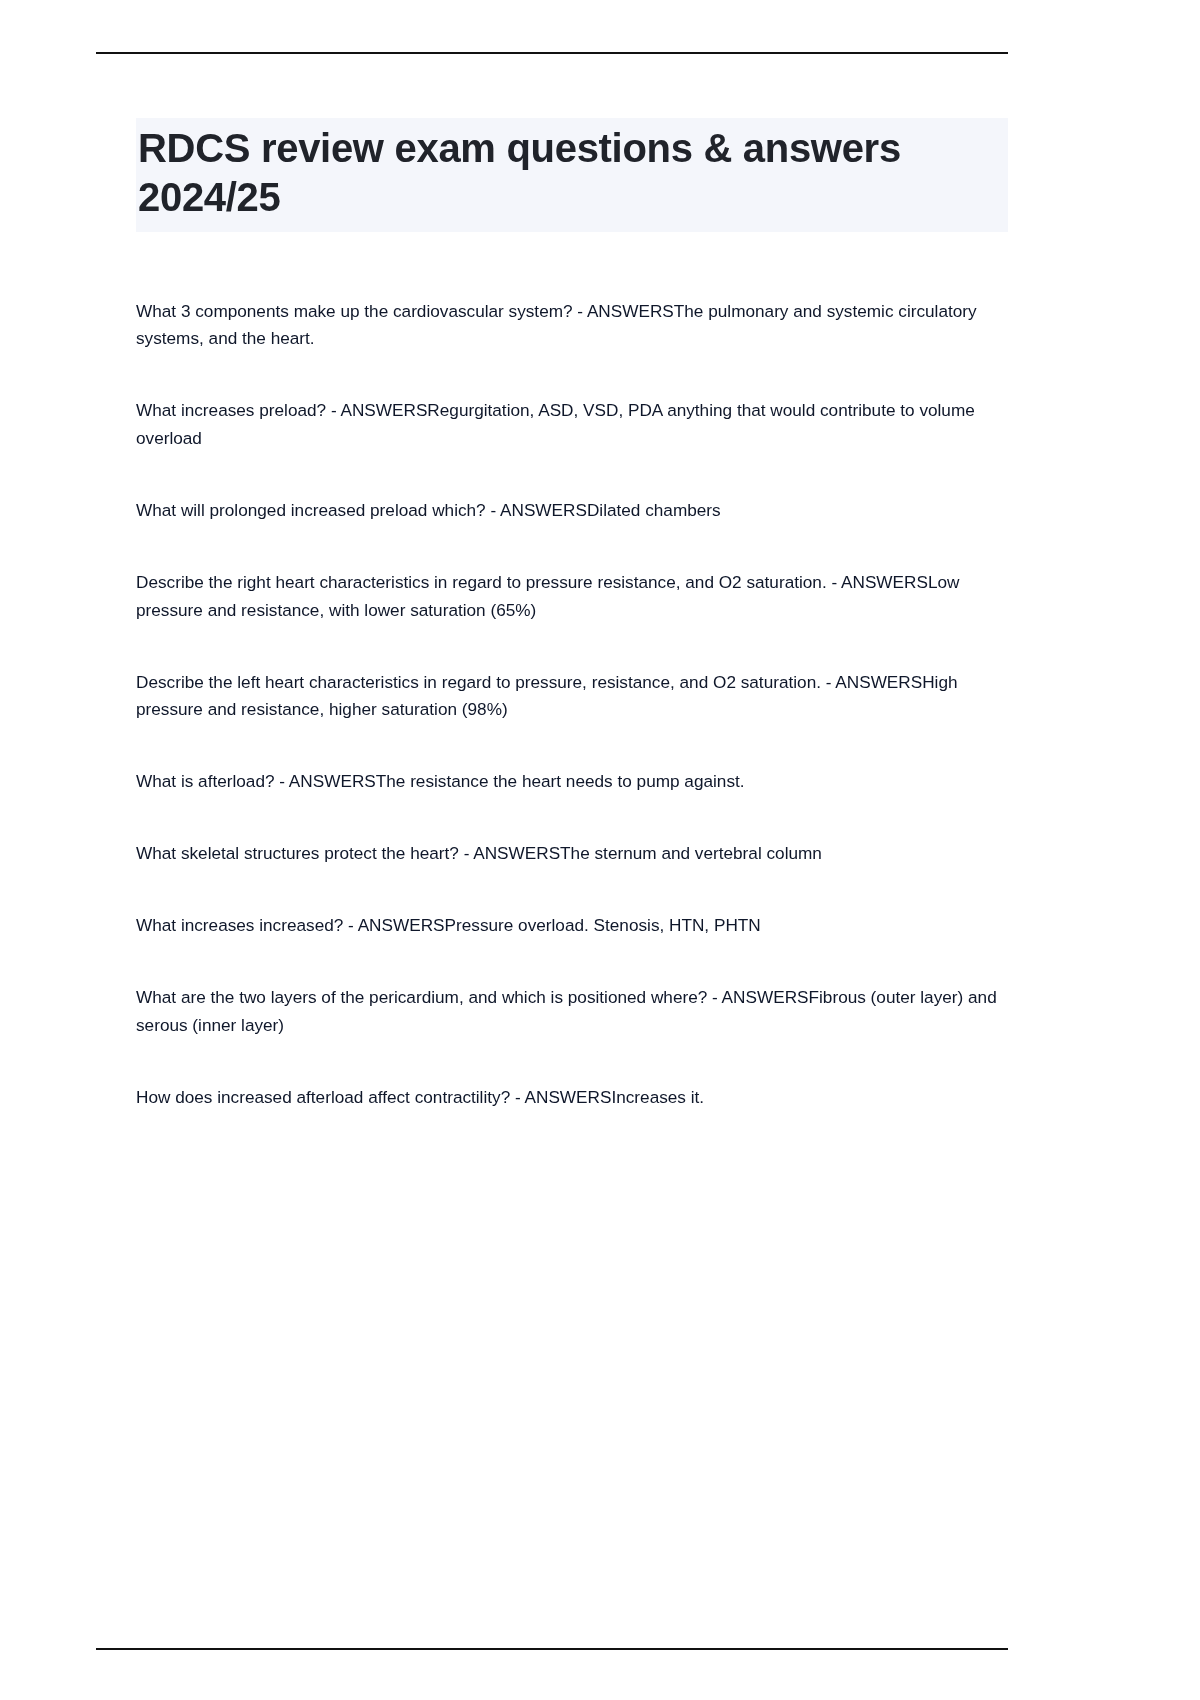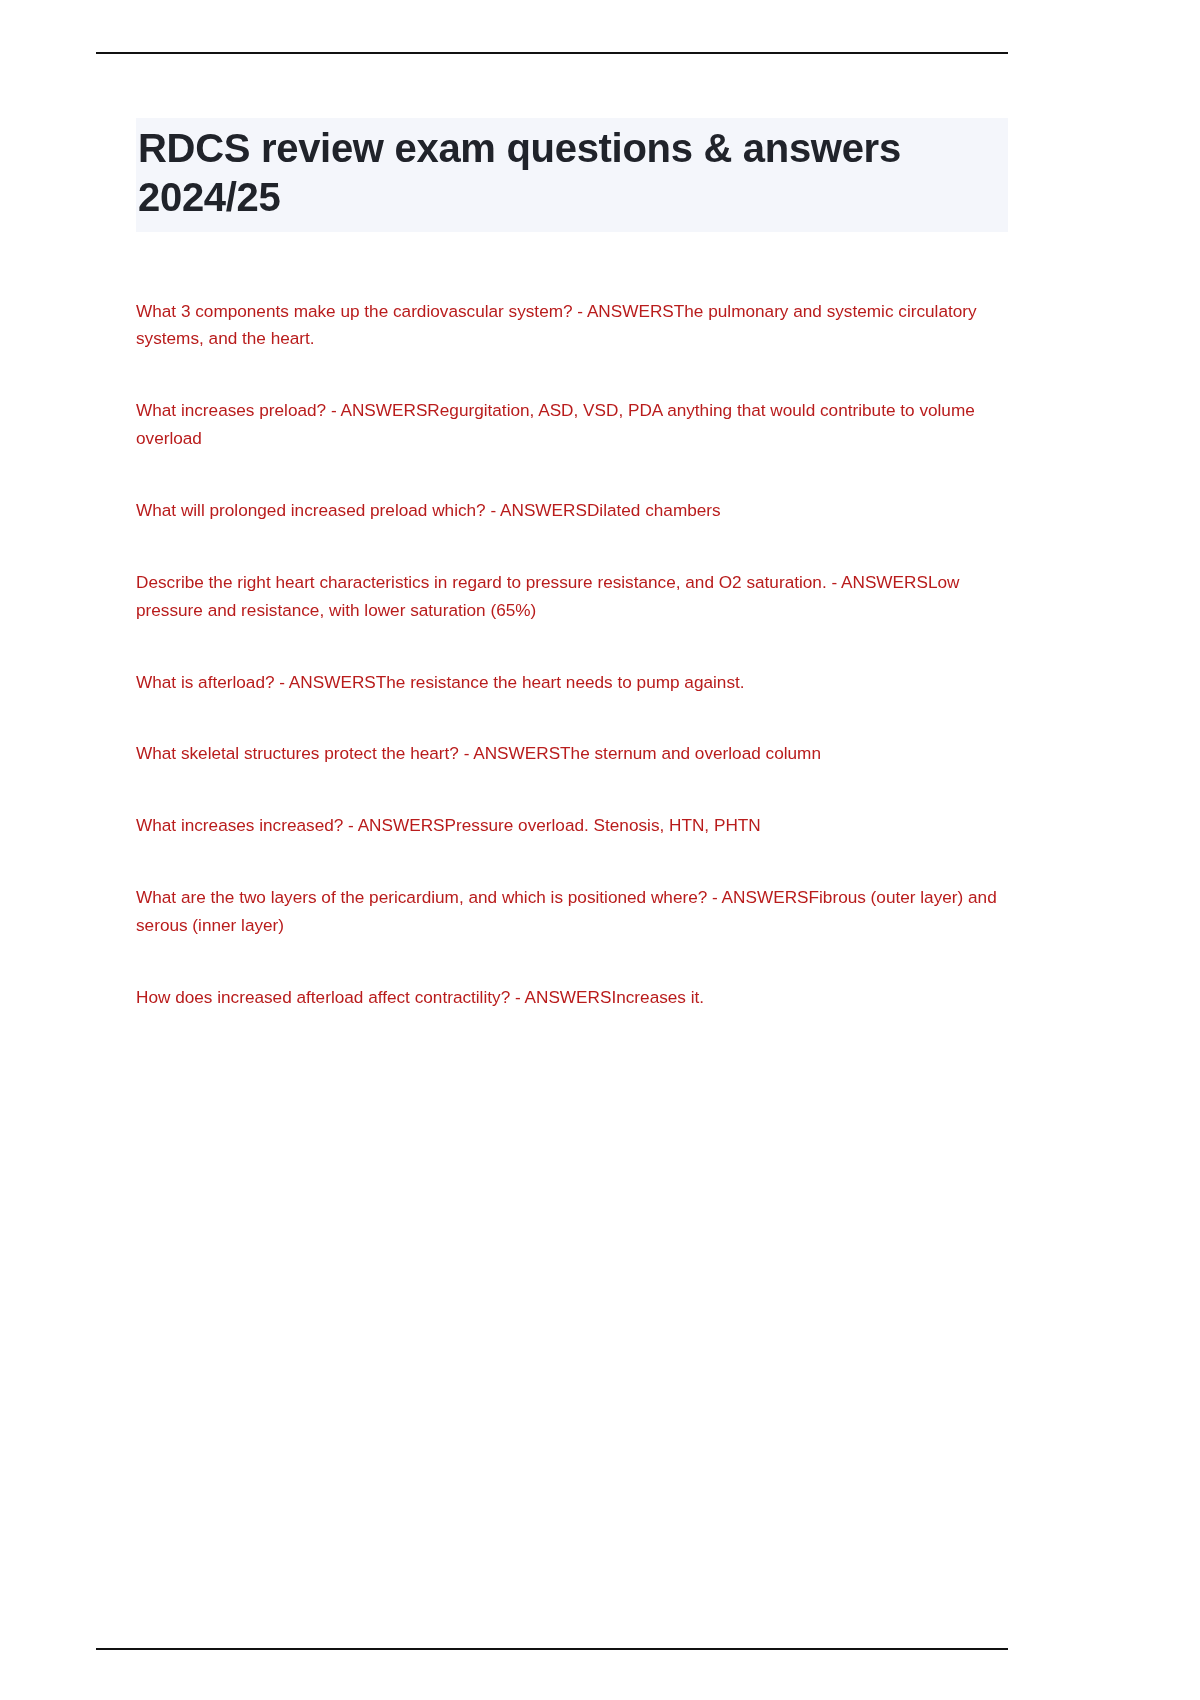--- a/index.html
+++ b/index.html
@@ -58,21 +58,21 @@
     letter-spacing: -0.3px;
     margin: 0;
     padding: 0 8px 0 2px;
   }
   .qa-list {
     margin-top: 66px;
   }
   .qa-item {
     font-size: 17.2px;
     line-height: 1.62;
-    color: #b91c1c;
+    color: #0f172a;
     margin: 0 0 44px 0;
     max-width: 862px;
   }
   .qa-item:last-child {
     margin-bottom: 0;
   }
 </style>
 </head>
 <body>
 
@@ -82,22 +82,23 @@
   <div class="content">
     <div class="title-block">
       <h1 class="doc-title">RDCS review exam questions &amp; answers 2024/25</h1>
     </div>
 
     <div class="qa-list">
       <p class="qa-item">What 3 components make up the cardiovascular system? - ANSWERSThe pulmonary and systemic circulatory systems, and the heart.</p>
       <p class="qa-item">What increases preload? - ANSWERSRegurgitation, ASD, VSD, PDA anything that would contribute to volume overload</p>
       <p class="qa-item">What will prolonged increased preload which? - ANSWERSDilated chambers</p>
       <p class="qa-item">Describe the right heart characteristics in regard to pressure resistance, and O2 saturation. - ANSWERSLow pressure and resistance, with lower saturation (65%)</p>
+      <p class="qa-item">Describe the left heart characteristics in regard to pressure, resistance, and O2 saturation. - ANSWERSHigh pressure and resistance, higher saturation (98%)</p>
       <p class="qa-item">What is afterload? - ANSWERSThe resistance the heart needs to pump against.</p>
-      <p class="qa-item">What skeletal structures protect the heart? - ANSWERSThe sternum and overload column</p>
+      <p class="qa-item">What skeletal structures protect the heart? - ANSWERSThe sternum and vertebral column</p>
       <p class="qa-item">What increases increased? - ANSWERSPressure overload. Stenosis, HTN, PHTN</p>
       <p class="qa-item">What are the two layers of the pericardium, and which is positioned where? - ANSWERSFibrous (outer layer) and serous (inner layer)</p>
       <p class="qa-item">How does increased afterload affect contractility? - ANSWERSIncreases it.</p>
     </div>
   </div>
 
   <div class="rule-bottom"></div>
 </div>
 
 </body></html>

